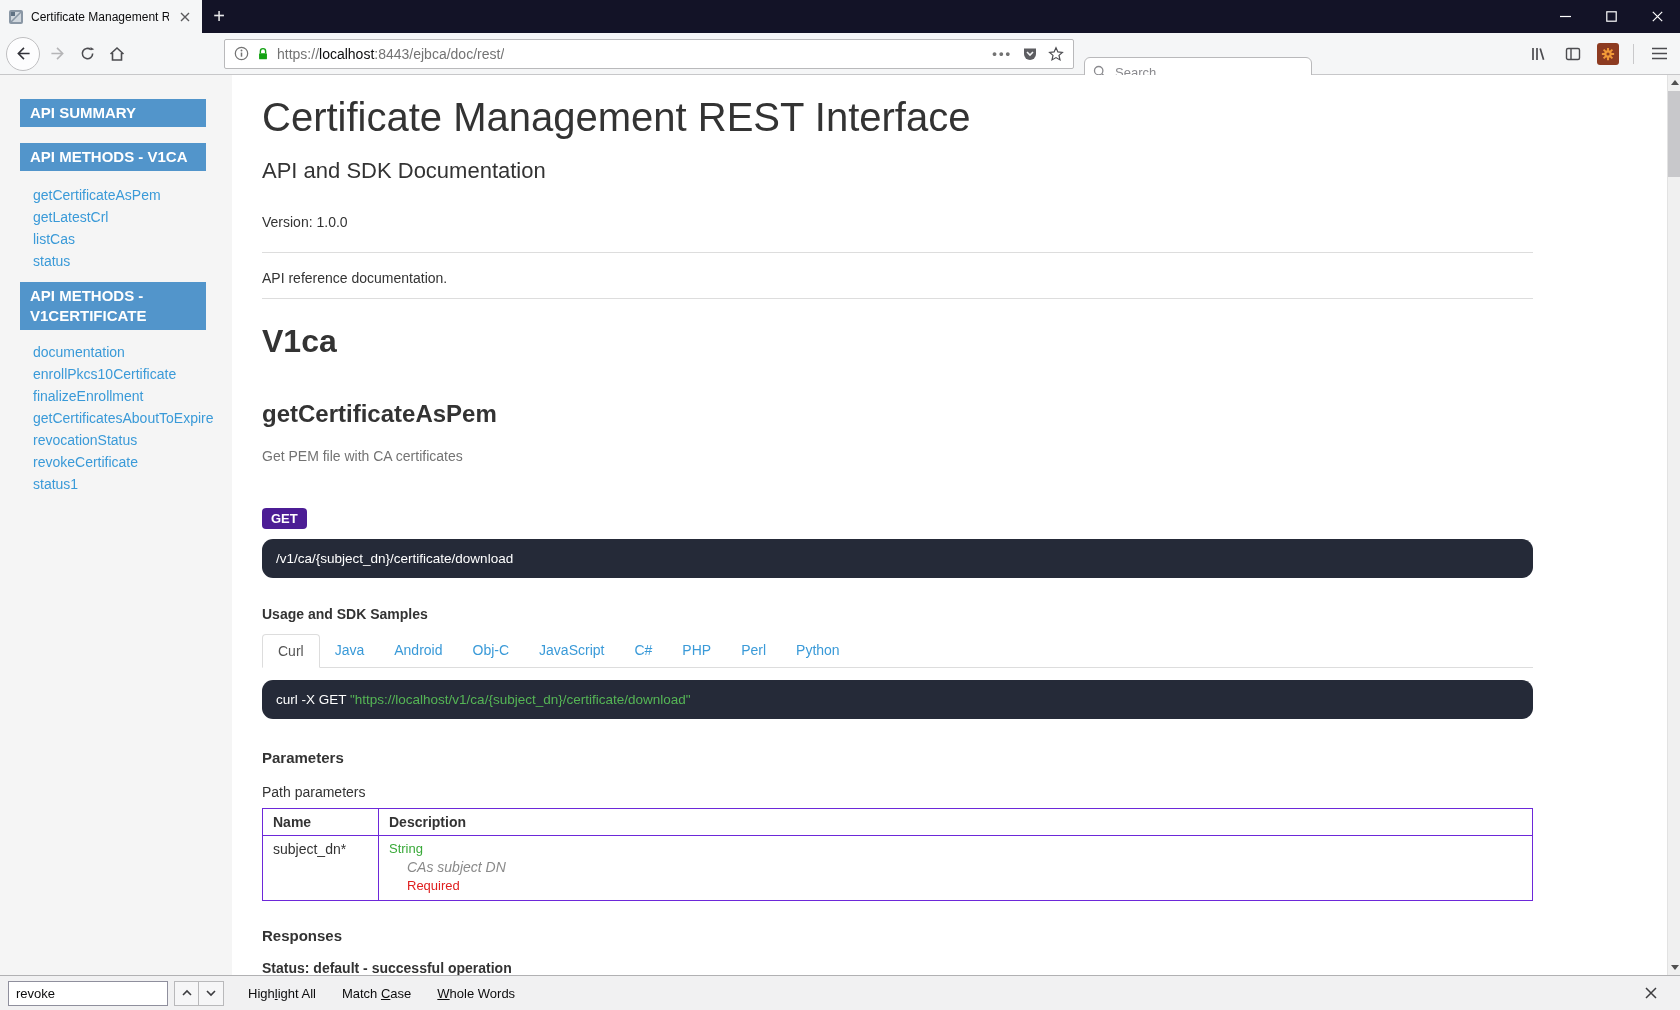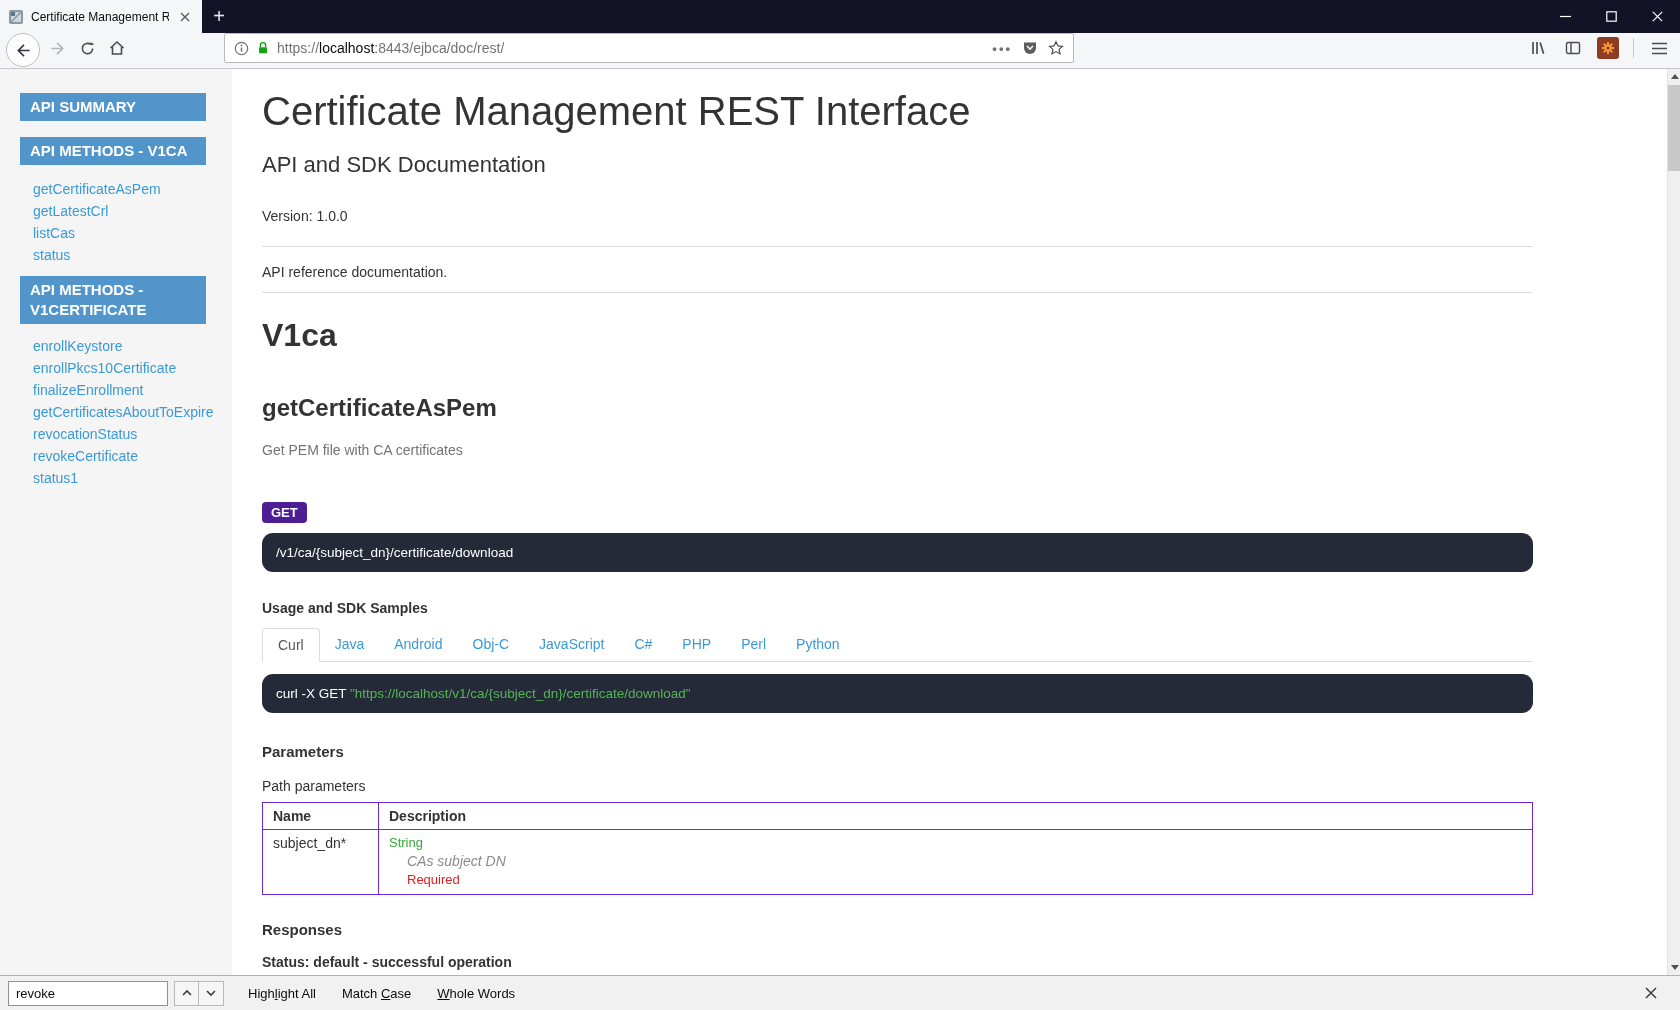--- a/index.html
+++ b/index.html
@@ -15,21 +15,21 @@
   .titlebar { height:33px; background:#131327; display:flex; align-items:stretch; flex:none; }
   .btab { width:202px; background:#f5f6f7; display:flex; align-items:center; padding:0 8px; gap:7px; }
   .btab-title { flex:1; font-size:12px; color:#0c0c0d; white-space:nowrap; overflow:hidden; }
   .icon-btn { display:flex; align-items:center; justify-content:center; cursor:pointer; }
   .tab-close { width:18px; height:18px; color:#5a5a5c; border-radius:2px; }
   .newtab { width:34px; color:#e8e8ea; }
   .win-controls { margin-left:auto; display:flex; }
   .win-btn { width:46px; display:flex; align-items:center; justify-content:center; color:#fff; }
 
   
-  .navbar { height:36px; background:#f5f6f7; border-bottom:1px solid #c7c7c9; display:flex; align-items:flex-start; padding:0 6px; flex:none; }
+  .navbar { height:42px; background:#f5f6f7; border-bottom:1px solid #c7c7c9; display:flex; align-items:center; padding:0 6px; flex:none; }
   .nav-btn { width:30px; height:30px; color:#4c4c50; border-radius:2px; display:flex; align-items:center; justify-content:center; }
   .back-btn { width:34px; height:34px; border:1px solid #bfbfc1; border-radius:50%; background:#fdfdfe; color:#33333a; margin-right:2px; }
   .disabled { color:#b5b5b7; }
   .urlbar { display:flex; align-items:center; width:850px; height:30px; margin-left:92px; background:#fff; border:1px solid #b9b9bb; border-radius:2px; padding:0 9px; gap:7px; }
   .url-text { font-size:14px; white-space:nowrap; overflow:hidden; }
   .url-dim { color:#737373; }
   .url-domain { color:#0c0c0d; }
   .url-actions { margin-left:auto; display:flex; align-items:center; gap:10px; color:#5a5a5c; }
   .dots { font-size:13px; font-weight:bold; letter-spacing:2px; color:#737373; }
   .searchbox { display:flex; align-items:center; width:228px; height:30px; margin-left:10px; background:#fff; border:1px solid #b9b9bb; border-radius:6px; padding:0 8px; gap:6px; color:#8a8a8e;margin-top:37px; }
@@ -240,21 +240,21 @@
       <div class="side-box">API SUMMARY</div>
       <div class="side-box">API METHODS - V1CA</div>
       <div class="side-group">
         <a class="side-link">getCertificateAsPem</a>
         <a class="side-link">getLatestCrl</a>
         <a class="side-link">listCas</a>
         <a class="side-link">status</a>
       </div>
       <div class="side-box second" style="margin-top:12px;">API METHODS - V1CERTIFICATE</div>
       <div class="side-group">
-        <a class="side-link">enrollKeystore</a>
+        <a class="side-link">documentation</a>
         <a class="side-link">enrollPkcs10Certificate</a>
         <a class="side-link">finalizeEnrollment</a>
         <a class="side-link">getCertificatesAboutToExpire</a>
         <a class="side-link">revocationStatus</a>
         <a class="side-link">revokeCertificate</a>
         <a class="side-link">status1</a>
       </div>
     </aside>
 
     <main class="content">

